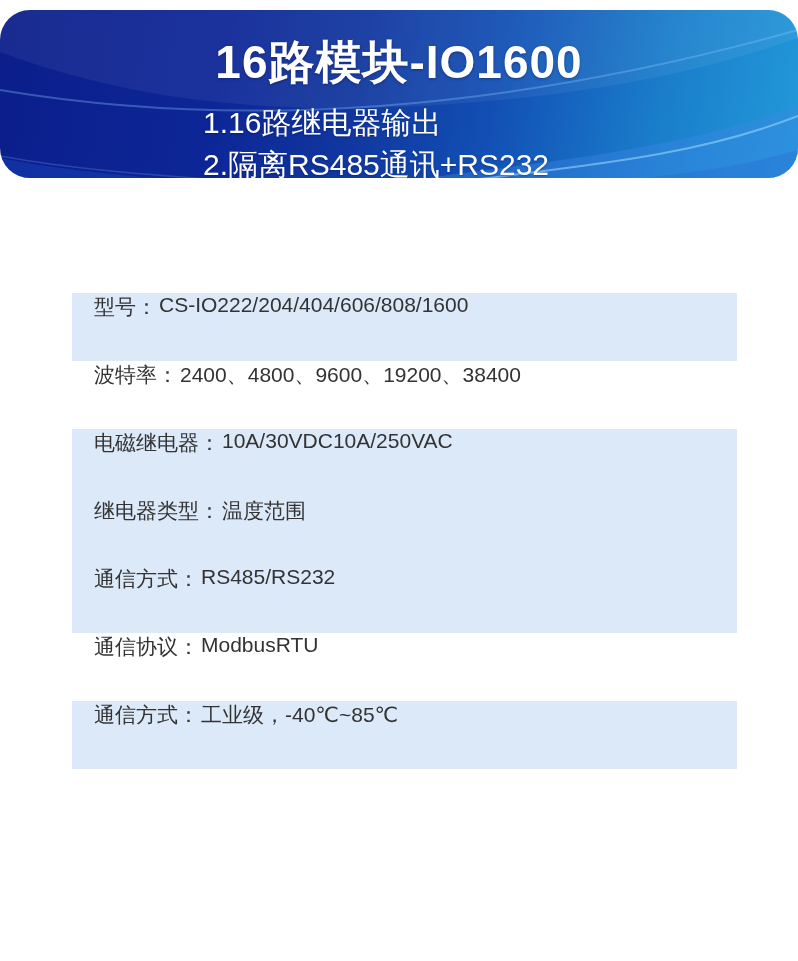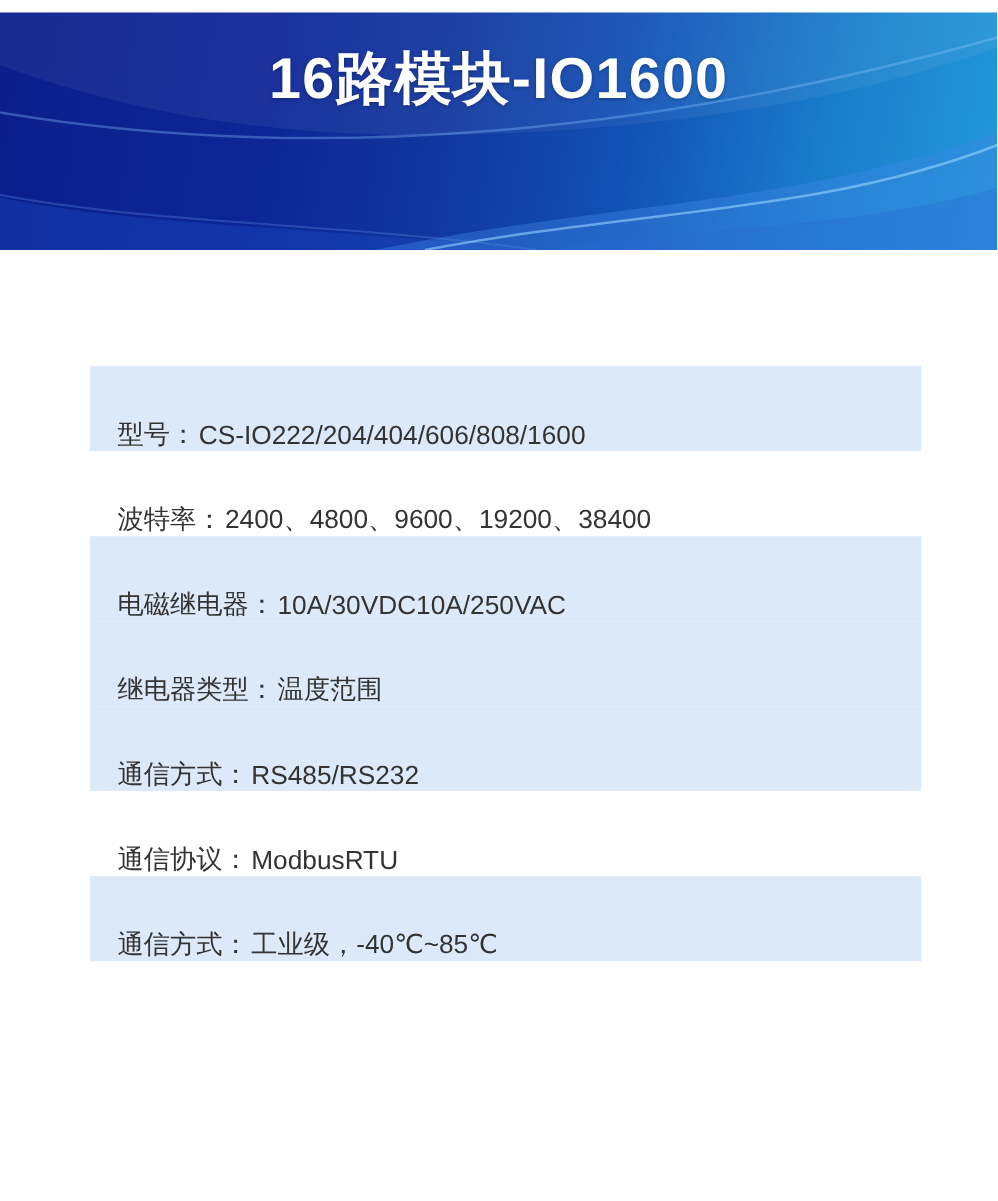--- a/index.html
+++ b/index.html
@@ -14,25 +14,26 @@
     height: 961px;
     background: #ffffff;
     overflow: hidden;
   }
   
   .banner {
     position: absolute;
     top: 10px;
     left: 0;
     width: 798px;
-    height: 190px;
+    height: 168px;
     background: linear-gradient(100deg,
       #0b1e8a 0%, #0d2697 28%, #10379f 45%,
       #1250b5 62%, #1a7ecb 82%, #2299da 100%);
     overflow: hidden;
+    border-radius: 30px;
   }
   .banner svg.waves {
     position: absolute;
     top: 0; left: 0;
     width: 798px; height: 190px;
     display: block;
   }
   .banner-text {
     position: relative;
     z-index: 2;
@@ -60,21 +61,21 @@
   
   .spec-table {
     position: absolute;
     top: 293px;
     left: 72px;
     width: 665px;
   }
   .spec-row {
     height: 68px;
     display: flex;
-    align-items: flex-end;
+    align-items: flex-start;
     padding-left: 22px;
     box-sizing: border-box;
     font-size: 21px;
     color: #333333;
     background: #ffffff;
   }
   .spec-row.stripe {
     background: #dce9f9;
   }
   .spec-label { white-space: pre; }
@@ -90,20 +91,24 @@
       <path d="M0,42 C150,98 310,108 500,90 C650,76 740,48 798,28 L798,0 L0,0 Z" fill="rgba(255,255,255,0.06)"></path>
       <path d="M0,80 C250,122 520,98 798,20" stroke="rgba(140,195,255,0.35)" stroke-width="2" fill="none"></path>
       <path d="M0,148 C120,172 250,170 410,190 L0,190 Z" fill="rgba(25,70,190,0.45)"></path>
       <path d="M0,146 C130,170 270,168 430,190" stroke="rgba(120,180,255,0.25)" stroke-width="1.5" fill="none"></path>
       <path d="M300,190 C480,152 630,156 798,96 L798,190 Z" fill="rgba(62,135,230,0.40)"></path>
       <path d="M340,190 C510,158 660,160 798,106" stroke="rgba(160,220,255,0.55)" stroke-width="2" fill="none"></path>
       <path d="M430,190 C560,172 690,172 798,140 L798,190 Z" fill="rgba(40,105,210,0.35)"></path>
     </svg>
     <div class="banner-text">
       <div class="banner-title">16路模块-IO1600</div>
+      <div class="banner-features">
+        <div class="banner-feature">1.16路继电器输出</div>
+        <div class="banner-feature">2.隔离RS485通讯+RS232</div>
+      </div>
     </div>
   </div>
 
   <div class="spec-table">
     <div class="spec-row stripe">
       <span class="spec-label">型号：</span>
         <span class="spec-value">CS-IO222/204/404/606/808/1600</span>
     </div>
     <div class="spec-row">
       <span class="spec-label">波特率：</span>

